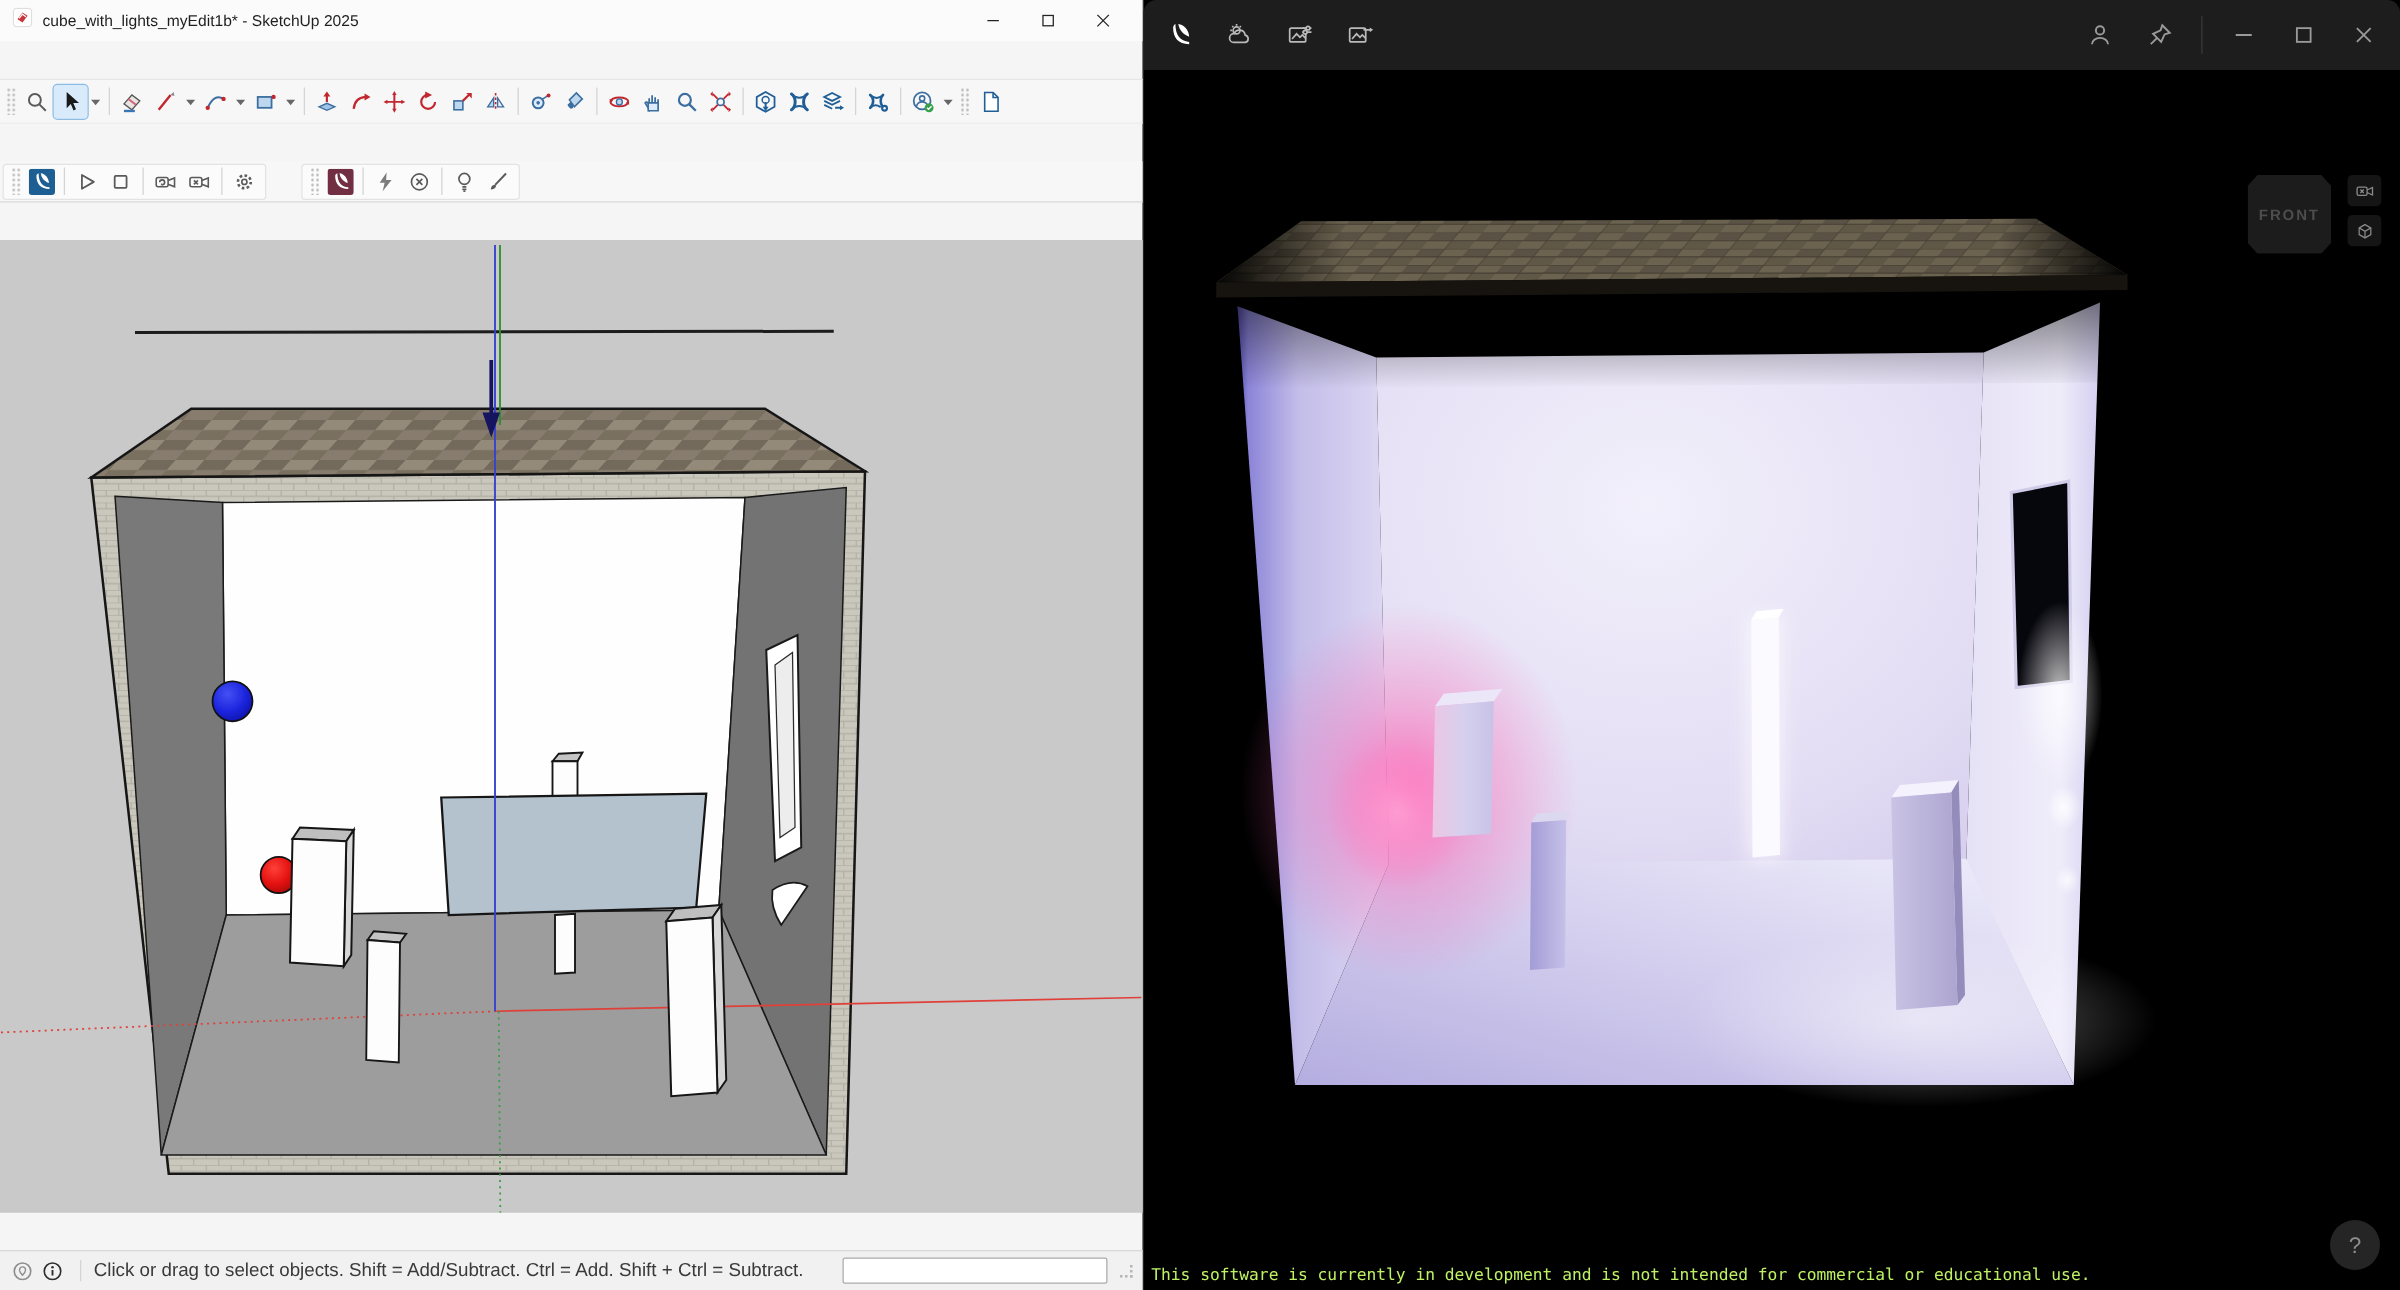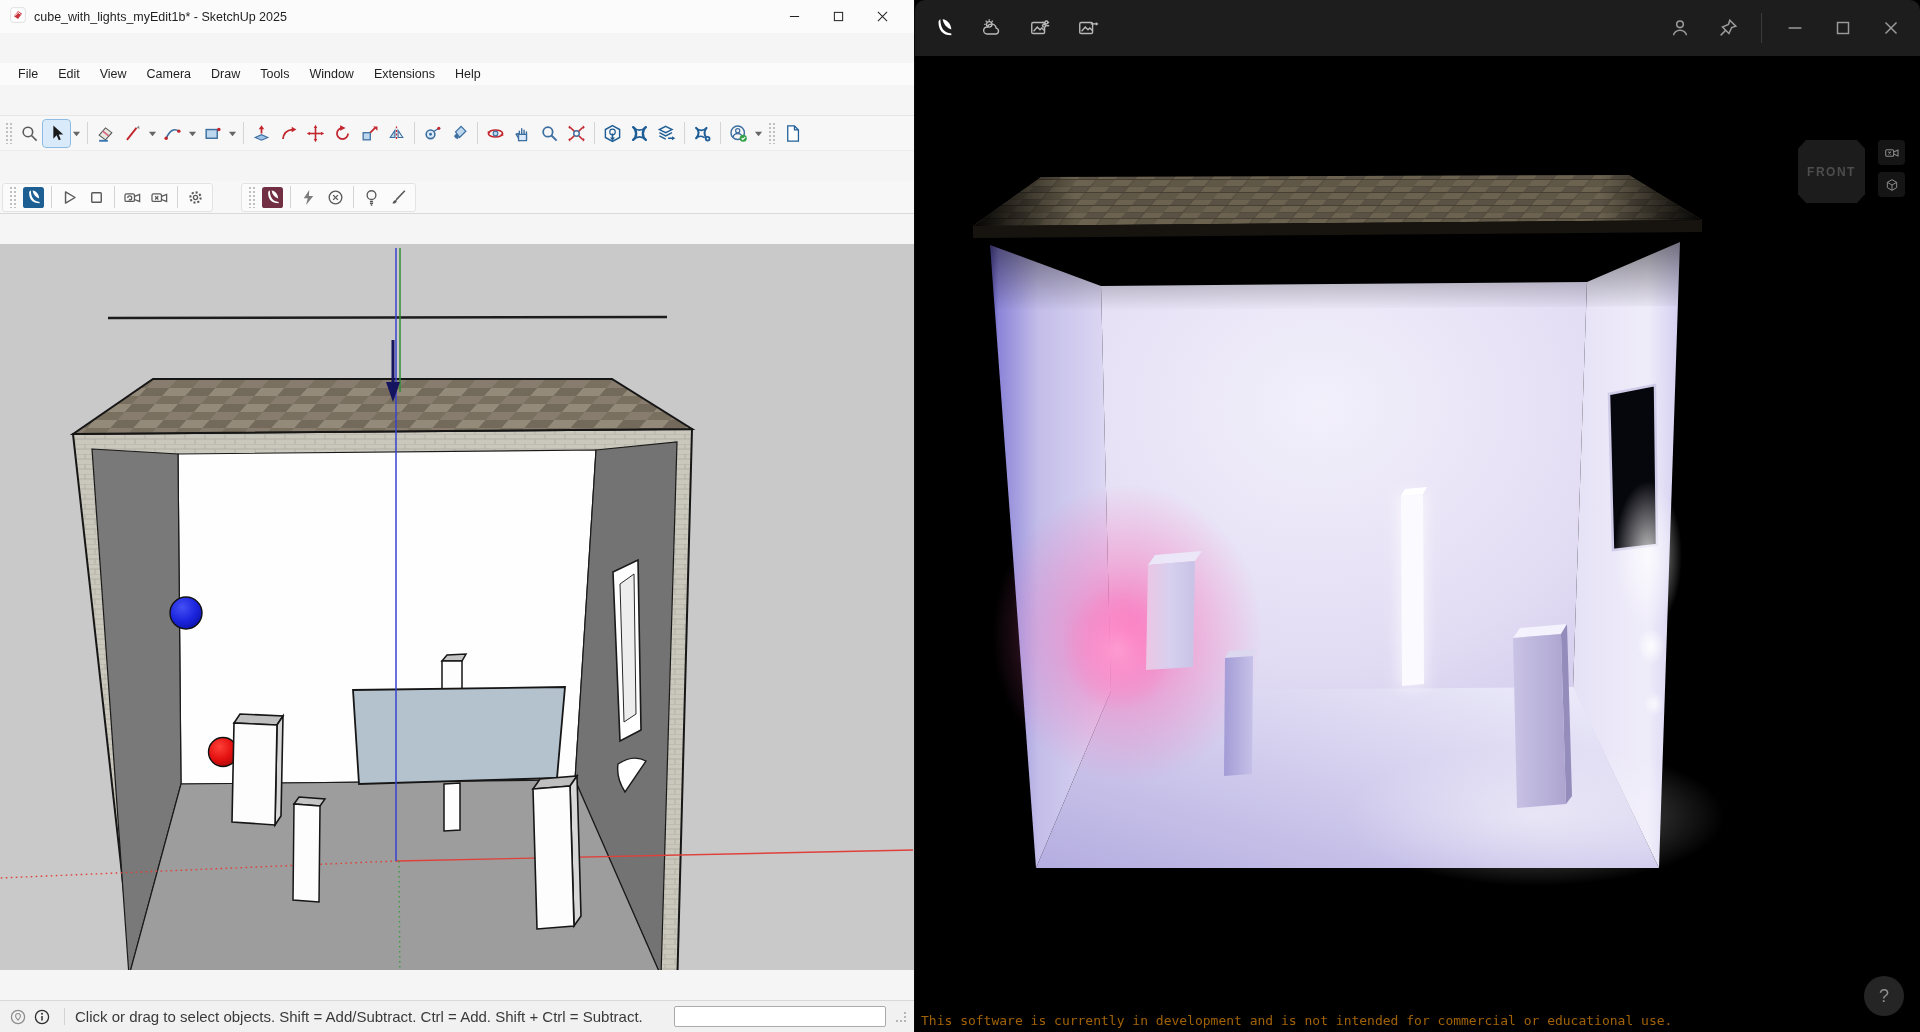--- a/index.html
+++ b/index.html
@@ -42,21 +42,21 @@
   .vt-right{margin-left:auto;}
   .vt-btn{width:38px;height:38px;display:flex;align-items:center;justify-content:center;border-radius:6px;}
   .vt-btn svg{width:22px;height:22px;}
   .vt-sep{width:1px;height:30px;background:#3a3a3a;margin:0 4px;}
   .vt-viewport{position:relative;flex:1;background:#000;}
   .vt-viewport svg{display:block;}
   .viewcube{position:absolute;left:883px;top:84px;width:67px;height:63px;background:#1c1c1c;clip-path:polygon(12% 0,88% 0,100% 14%,100% 86%,88% 100%,12% 100%,0 86%,0 14%);display:flex;align-items:center;justify-content:center;}
   .viewcube span{font-size:12px;font-weight:bold;letter-spacing:1.5px;color:#4d4d4d;}
   .vc-btn{position:absolute;left:963px;width:27px;height:25px;background:#151515;border-radius:4px;display:flex;align-items:center;justify-content:center;}
   .vc-btn svg{width:16px;height:16px;}
-  .vt-disclaimer{position:absolute;left:3px;bottom:3px;font-family:"DejaVu Sans Mono","Liberation Mono",monospace;font-size:13px;color:#a16207;background:#000;padding:1px 3px;white-space:nowrap;}
+  .vt-disclaimer{position:absolute;left:3px;bottom:3px;font-family:"DejaVu Sans Mono","Liberation Mono",monospace;font-size:13px;color:#bef264;background:#000;padding:1px 3px;white-space:nowrap;}
   .vt-help{position:absolute;right:16px;bottom:16px;width:40px;height:40px;border-radius:50%;background:#252525;color:#8f8f8f;display:flex;align-items:center;justify-content:center;font-size:18px;}
 </style>
 </head>
 <body>
 
 <div class="stage">
 
   <div class="su-window">
     <div class="su-titlebar">
       <span>
@@ -77,31 +77,20 @@
             <rect x="1.5" y="1.5" width="9" height="9" fill="none" stroke="#222" stroke-width="1.1"></rect>
           </svg>
         </span>
       <span class="su-caption-btn">
           <svg width="11" height="11" viewBox="0 0 12 12">
             <path d="M1,1 L11,11 M11,1 L1,11" stroke="#222" stroke-width="1.1"></path>
           </svg>
         </span>
     </div>
 
-    <div class="su-menubar">
-        <span class="su-menu-item">File</span>
-        <span class="su-menu-item">Edit</span>
-        <span class="su-menu-item">View</span>
-        <span class="su-menu-item">Camera</span>
-        <span class="su-menu-item">Draw</span>
-        <span class="su-menu-item">Tools</span>
-        <span class="su-menu-item">Window</span>
-        <span class="su-menu-item">Extensions</span>
-        <span class="su-menu-item">Help</span>
-      </div>
 
     <div class="su-toolbar row1">
         <span class="tb-grip"></span>
         <span class="tb-btn">
           <svg viewBox="0 0 24 24" fill="none">
             <circle cx="10" cy="10" r="6" stroke="#5a5a5a" stroke-width="2"></circle>
             <line x1="14.5" y1="14.5" x2="21" y2="21" stroke="#5a5a5a" stroke-width="2"></line>
           </svg>
         </span>
         <span class="tb-btn active">

